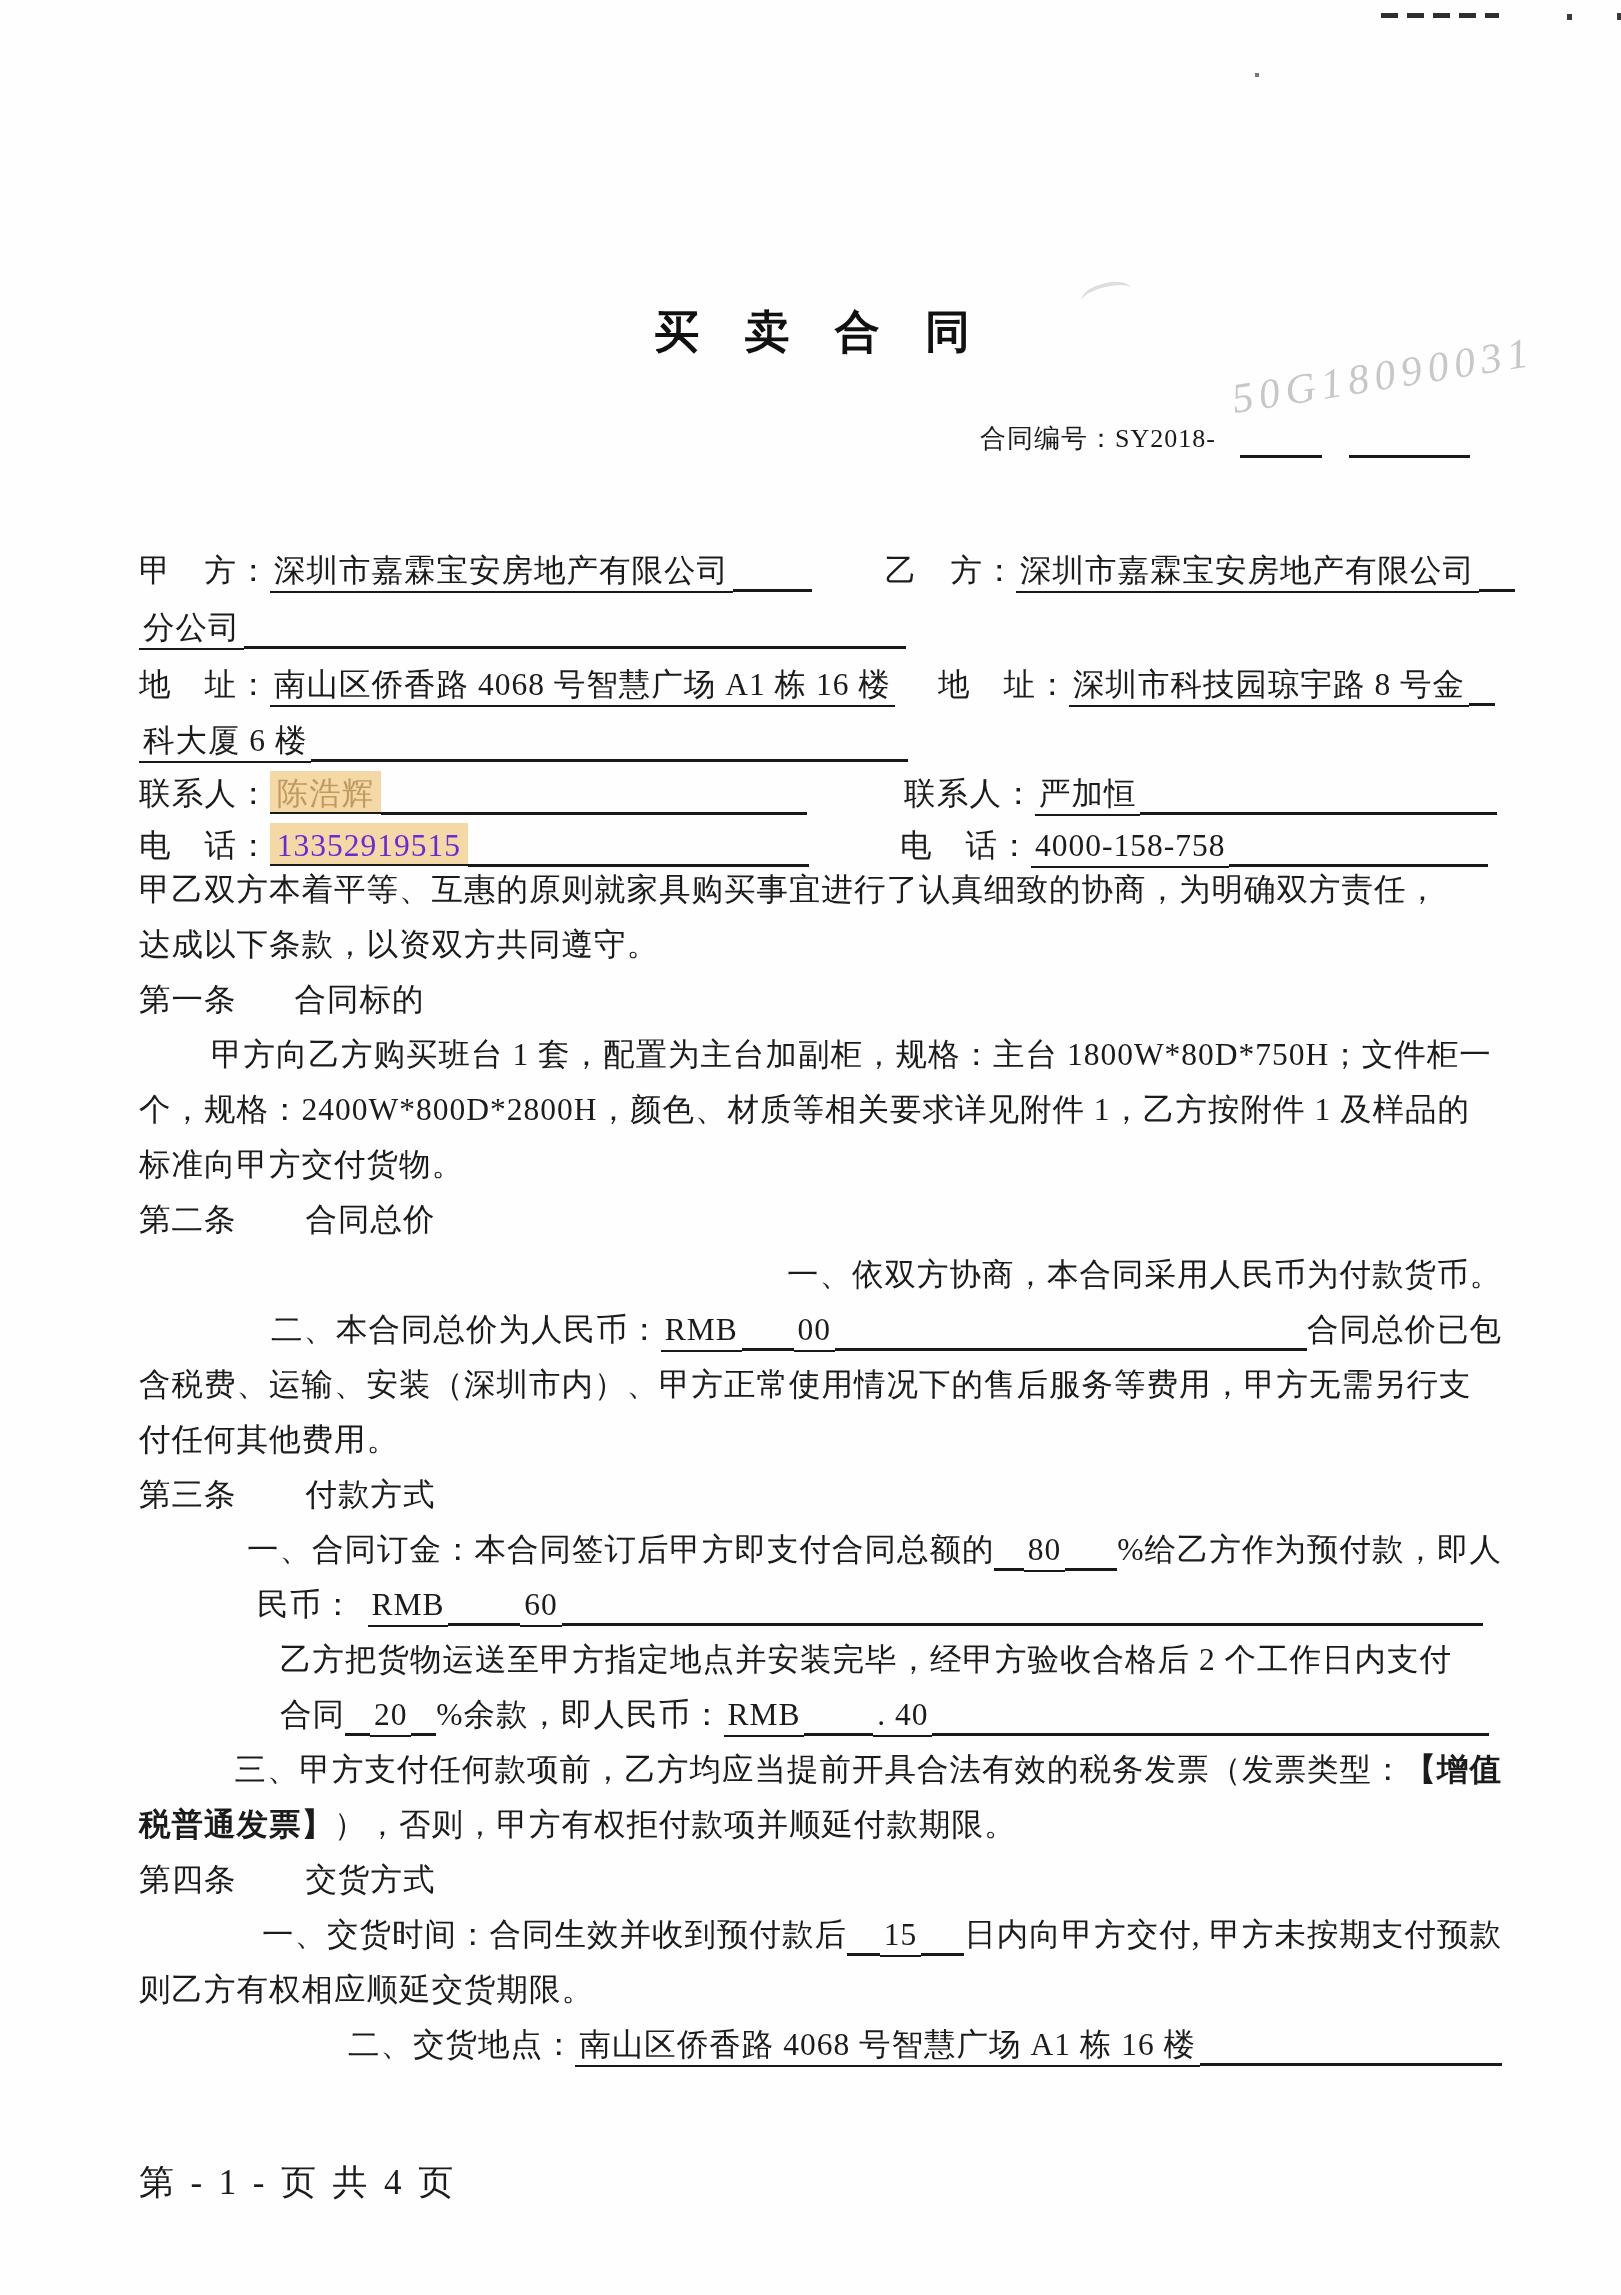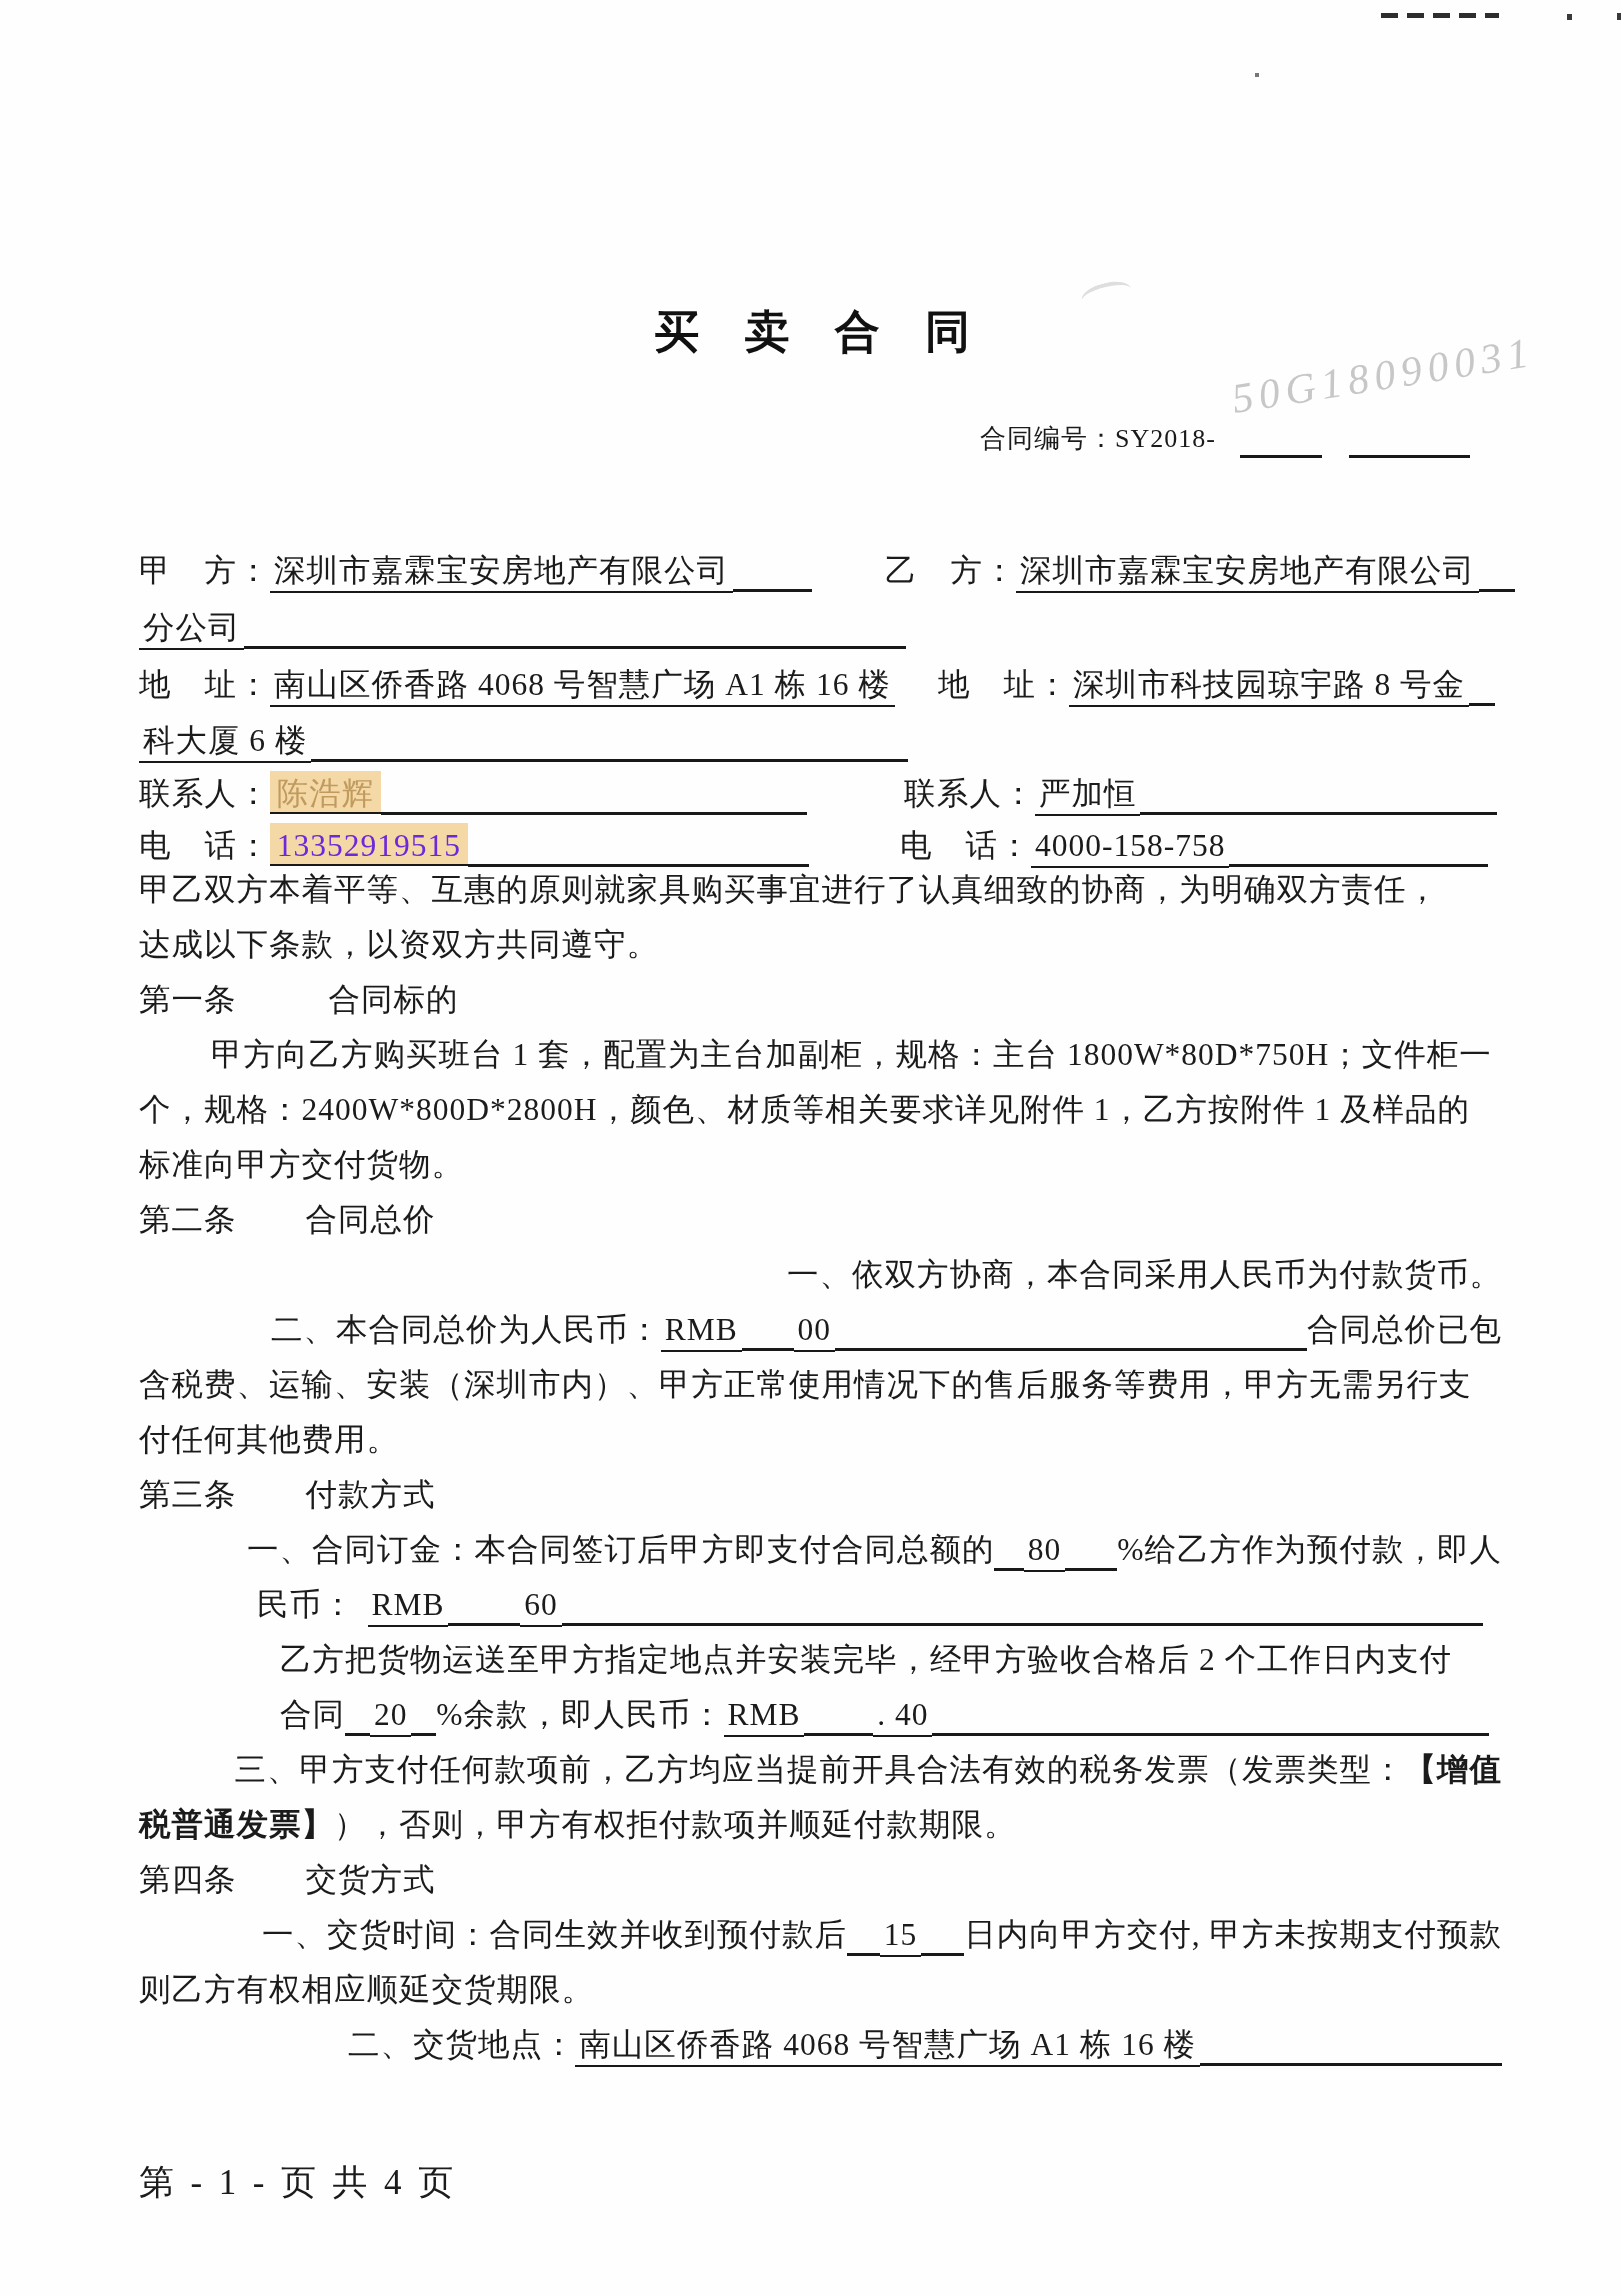--- a/index.html
+++ b/index.html
@@ -53,21 +53,21 @@
   .plabel { letter-spacing:1.3px; }
 
   .hl { padding:5.2px 6.6px 1.3px 6.6px; border-bottom:2.6px solid #191919; background:#f4d9a6; }
   .hl-name  { color:#c09a5e; }
   .hl-phone { color:#6d28d9; }
 
   
   .bodytext { position:absolute; top:862px; left:0; width:1363px; }
   .bl { height:55px; line-height:55px; white-space:nowrap; }
   .hnum { }
-  .ht-wide  { margin-left:92px; }
+  .ht-wide  { margin-left:58px; }
   .ht       { margin-left:69px; }
   .ind-a { padding-left:72px; }  
   .ind-b { padding-left:71px;text-align:right; }  
   .ind-c { padding-left:118px; }  
   .ind-d { padding-left:141px; }  
   .b { font-weight:bold; }
 
   .footer { position:absolute; top:2159px; left:0; font-size:35px; letter-spacing:3.9px; }
 </style>
 </head>

